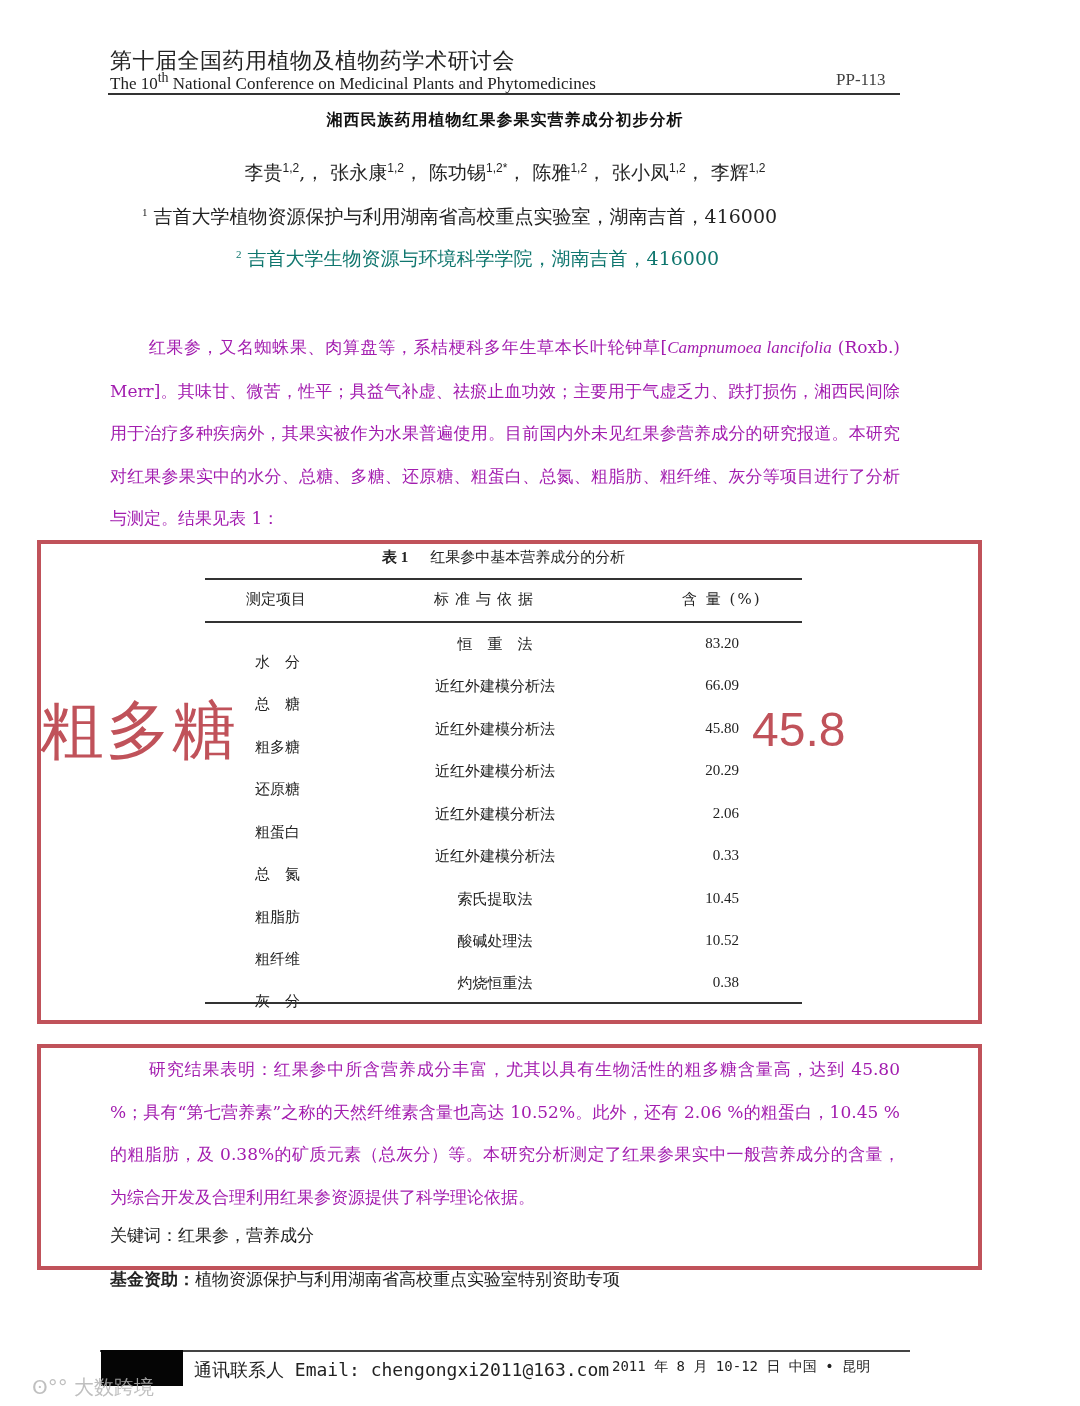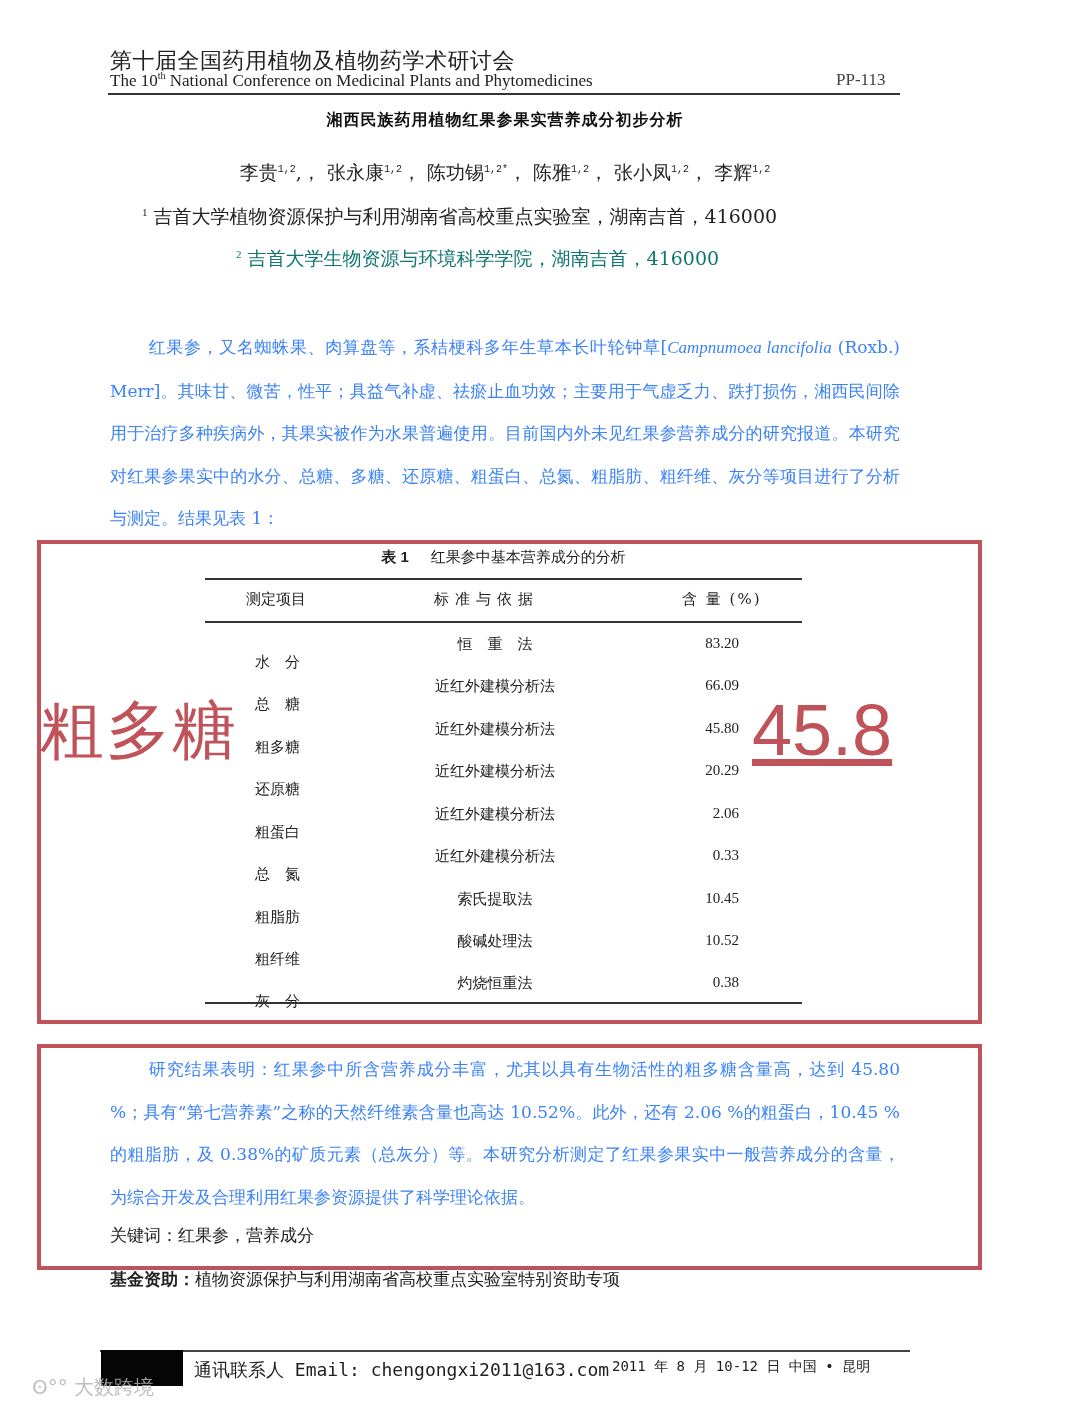--- a/index.html
+++ b/index.html
@@ -4,48 +4,48 @@
   <style>
     * { box-sizing: border-box; margin: 0; padding: 0; }
     html, body { width: 1080px; height: 1406px; background: #ffffff; overflow: hidden; }
     body { position: relative; font-family: "DejaVu Serif", "Liberation Serif", serif; color: #1a1a1a; }
 
     .abs { position: absolute; }
 
     
     .conf-cn { left: 110px; top: 46px; font-size: 22px; letter-spacing: 0.5px; color: #222; }
     .conf-en { left: 110px; top: 70px; font-size: 17px; font-family: "Liberation Serif", serif; color: #222; }
-    .conf-en sup { font-size: 10px; }
+    .conf-en sup { font-size: 14px; }
     .page-no { left: 836px; top: 70px; font-size: 17px; font-family: "Liberation Serif", serif; color: #404040; }
     .header-rule { left: 108px; top: 93px; width: 792px; height: 2px; background: #333; }
 
     .title { left: 0; width: 1010px; top: 110px; text-align: center; font-size: 16px; font-weight: bold; font-family: "DejaVu Sans", sans-serif; letter-spacing: 1px; color: #111; }
     .authors { left: 0; width: 1010px; top: 160px; text-align: center; font-size: 19px; color: #222; }
-    .authors sup { font-size: 10px; font-family: Liberation Mono, monospace; }
+    .authors sup { font-size: 12px; font-family: Liberation Sans, sans-serif; }
     .affil1 { left: 142px; top: 204px; font-size: 19px; color: #222; }
     .affil2 { left: 236px; top: 246px; font-size: 19px; color: #0f766e; }
     .affil1 sup, .affil2 sup { font-size: 11px; font-family: "Liberation Serif", serif; }
 
     
-    .para { left: 110px; width: 790px; font-size: 17px; line-height: 42.5px; color: #3b82f6; text-align: justify; }
+    .para { left: 110px; width: 790px; font-size: 17px; line-height: 42.5px; color: #a21caf; text-align: justify; }
     .para .indent { display: inline-block; width: 38px; }
     .para1 { top: 326px; }
     .para1 i { font-family: "Liberation Serif", serif; font-style: italic; }
 
     
     .red-box { border: 4px solid #c0525a; }
     .box-table { left: 37px; top: 540px; width: 945px; height: 484px; }
     .box-summary { left: 37px; top: 1044px; width: 945px; height: 226px; }
 
     .annot-label { left: 40px; top: 690px; font-size: 64px; font-family: "DejaVu Sans", sans-serif; color: #c0525a; letter-spacing: 2px; line-height: 80px; }
-    .annot-value { left: 752px; top: 690px; font-size: 72px; font-family: "Liberation Sans", sans-serif; color: #c0525a; line-height: 80px; text-decoration: underline; }
+    .annot-value { left: 752px; top: 690px; font-size: 48px; font-family: "Liberation Sans", sans-serif; color: #c0525a; line-height: 80px; }
 
     
     .table-caption { left: 205px; width: 597px; top: 548px; text-align: center; font-size: 15px; color: #222; }
-    .table-caption b { font-family: Liberation Sans, sans-serif; margin-right: 22px; }
+    .table-caption b { font-family: Liberation Serif, serif; margin-right: 22px; }
     .rule { height: 2px; background: #333; }
     .rule-top { left: 205px; top: 578px; width: 597px; }
     .rule-head { left: 205px; top: 621px; width: 597px; }
     .rule-bottom { left: 205px; top: 1002px; width: 597px; }
 
     .th { top: 590px; font-size: 15px; color: #222; }
     .th-item { left: 246px; }
     .th-method { left: 434px; letter-spacing: 6px; }
     .th-content { left: 682px; letter-spacing: 2px; }
 

